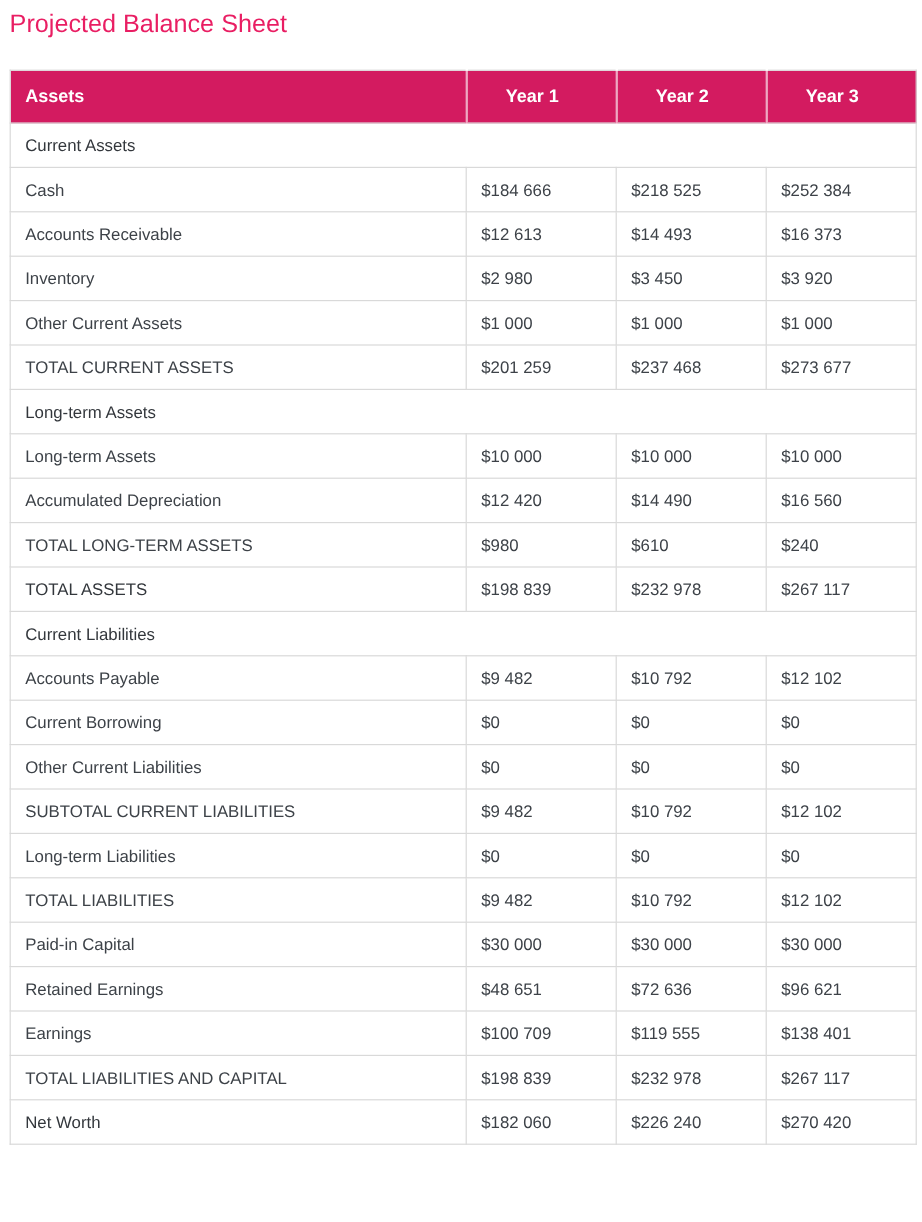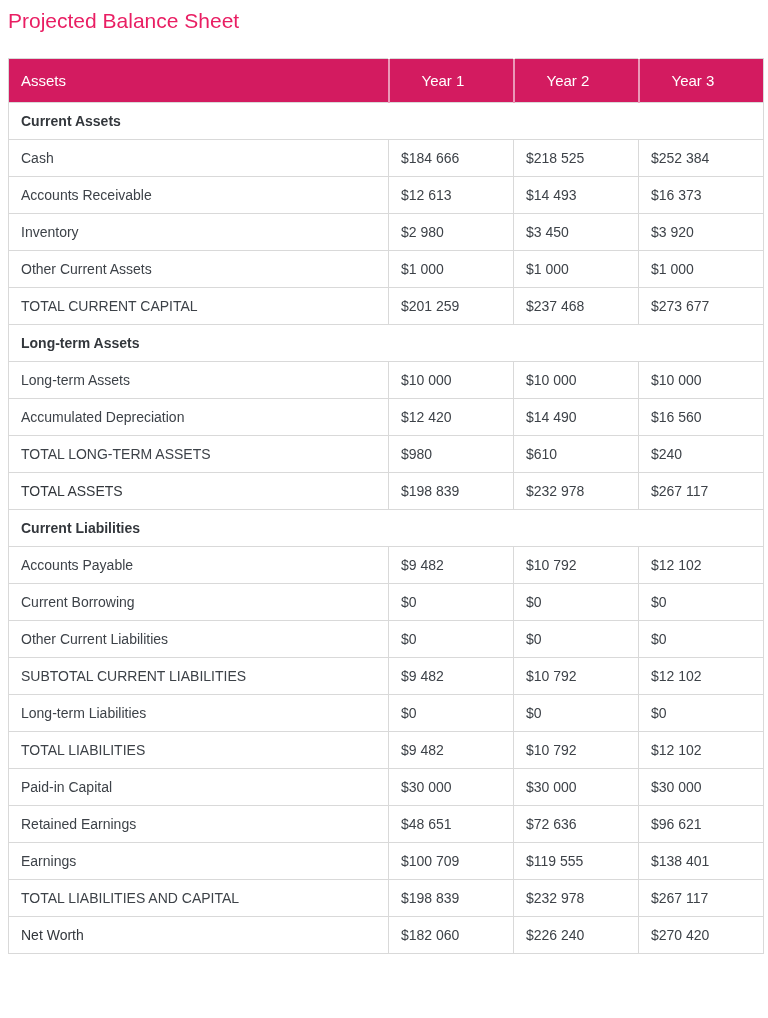--- a/index.html
+++ b/index.html
@@ -29,42 +29,42 @@
     font-size: 14px;
     color: #3d4248;
   }
   table.balance-sheet col.c-label  { width: 380px; }
   table.balance-sheet col.c-year   { width: 125px; }
 
   table.balance-sheet th {
     background: #d31b60;
     color: #ffffff;
     text-align: left;
-    font-weight: normal;
+    font-weight: bold;
     font-size: 15px;
     height: 44px;
     padding: 0 12px;
     box-sizing: border-box;
     margin-left: 38px;
   }
   table.balance-sheet th + th {
     border-left: 2px solid rgba(255,255,255,0.55);
     padding-left: 32px;
   }
   table.balance-sheet td {
     border: 1px solid #d9d9d9;
     height: 37px;
     padding: 0 12px;
     box-sizing: border-box;
     white-space: nowrap;
     background: #ffffff;
   }
   table.balance-sheet { border: 1px solid #d9d9d9; }
   td.section-cell {
-    font-weight: bold;
+    font-weight: normal;
     color: #33373c;
   }
   td.label-cell.bold { font-weight: normal; color: #33373c; margin-left: 35px; }
   td.value-cell { }
 </style>
 </head>
 <body>
 
 <div class="page">
   <h1 class="page-title">Projected Balance Sheet</h1>
@@ -106,21 +106,21 @@
           <td class="value-cell">$3 450</td>
           <td class="value-cell">$3 920</td>
         </tr>
         <tr>
           <td class="label-cell">Other Current Assets</td>
           <td class="value-cell">$1 000</td>
           <td class="value-cell">$1 000</td>
           <td class="value-cell">$1 000</td>
         </tr>
         <tr>
-          <td class="label-cell">TOTAL CURRENT CAPITAL</td>
+          <td class="label-cell">TOTAL CURRENT ASSETS</td>
           <td class="value-cell">$201 259</td>
           <td class="value-cell">$237 468</td>
           <td class="value-cell">$273 677</td>
         </tr>
         <tr>
           <td colspan="4" class="section-cell">Long-term Assets</td>
         </tr>
         <tr>
           <td class="label-cell">Long-term Assets</td>
           <td class="value-cell">$10 000</td>

